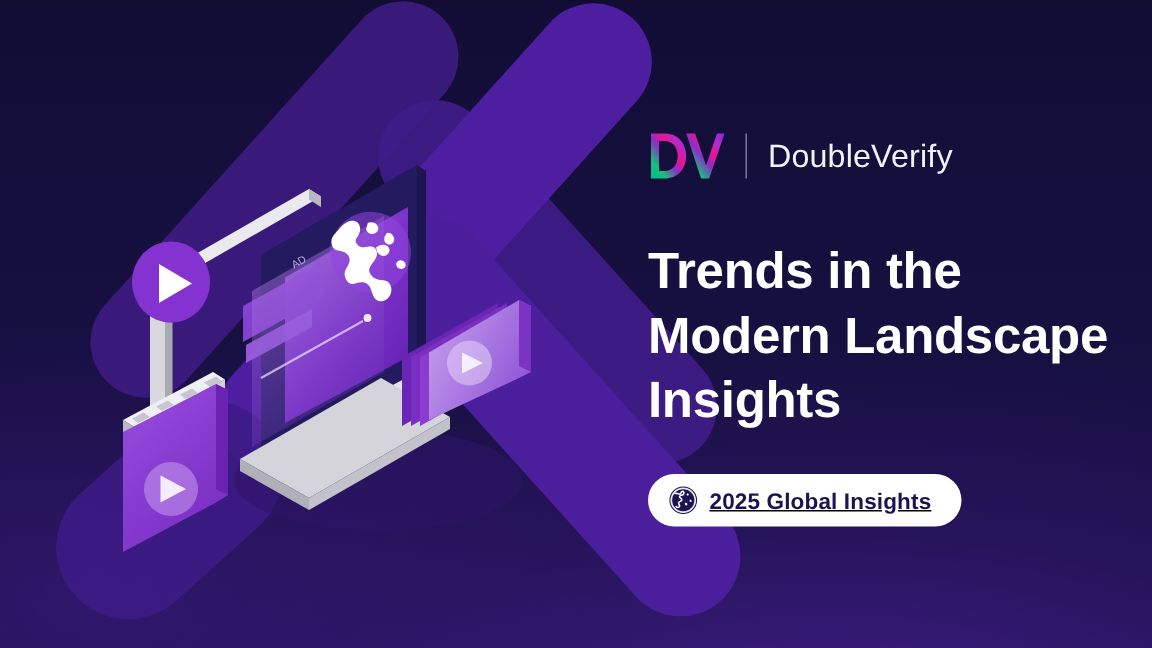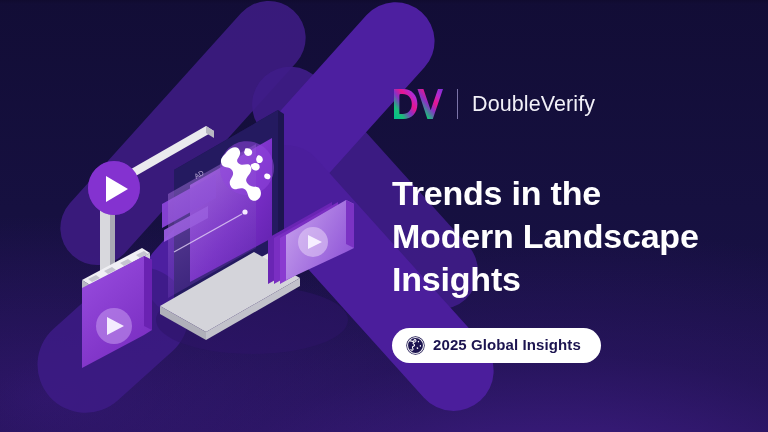--- a/index.html
+++ b/index.html
@@ -74,57 +74,58 @@
     opacity: .85;
   }
 
   
   #illus { position: absolute; left: 56px; top: 52px; width: 340px; height: 340px; }
   #illus svg { display: block; width: 340px; height: 340px; }
 
   
   #content {
     position: absolute;
-    left: 392px; top: 84px;
+    left: 432px; top: 84px;
     width: 320px;
   }
 
   .logo-row { display: flex; align-items: center; height: 40px; }
   .logo-mark { width: 52px; height: 34px; display: block; }
   .logo-div {
     width: 1px; height: 30px;
     margin: 0 14px 0 13px;
     background: #7b74a8;
   }
   .logo-word {
     font-size: 21.5px;
     letter-spacing: .1px;
     color: #f2f1f8;
     font-weight: 400;
     white-space: nowrap;
   }
 
   .headline {
-    margin-top: 48px;
+    margin-top: 36px;
     font-size: 34px;
     line-height: 1.27;
     font-weight: 700;
     color: #ffffff;
     letter-spacing: -0.2px;
   }
   .headline span { display: block; white-space: nowrap; }
 
   .badge {
     display: inline-flex;
-    align-items: flex-start;
+    align-items: flex-end;
     gap: 8px;
     margin-top: 26px;
     padding: 8px 20px 8px 14px;
     background: #ffffff;
     border-radius: 999px;
+    text-decoration: underline;
   }
   .badge-globe { width: 19px; height: 19px; display: block; flex: 0 0 auto; }
   .badge-text {
     font-size: 15px;
     font-weight: 700;
     color: #1c1450;
     letter-spacing: .1px;
     white-space: nowrap;
   }
 </style>

